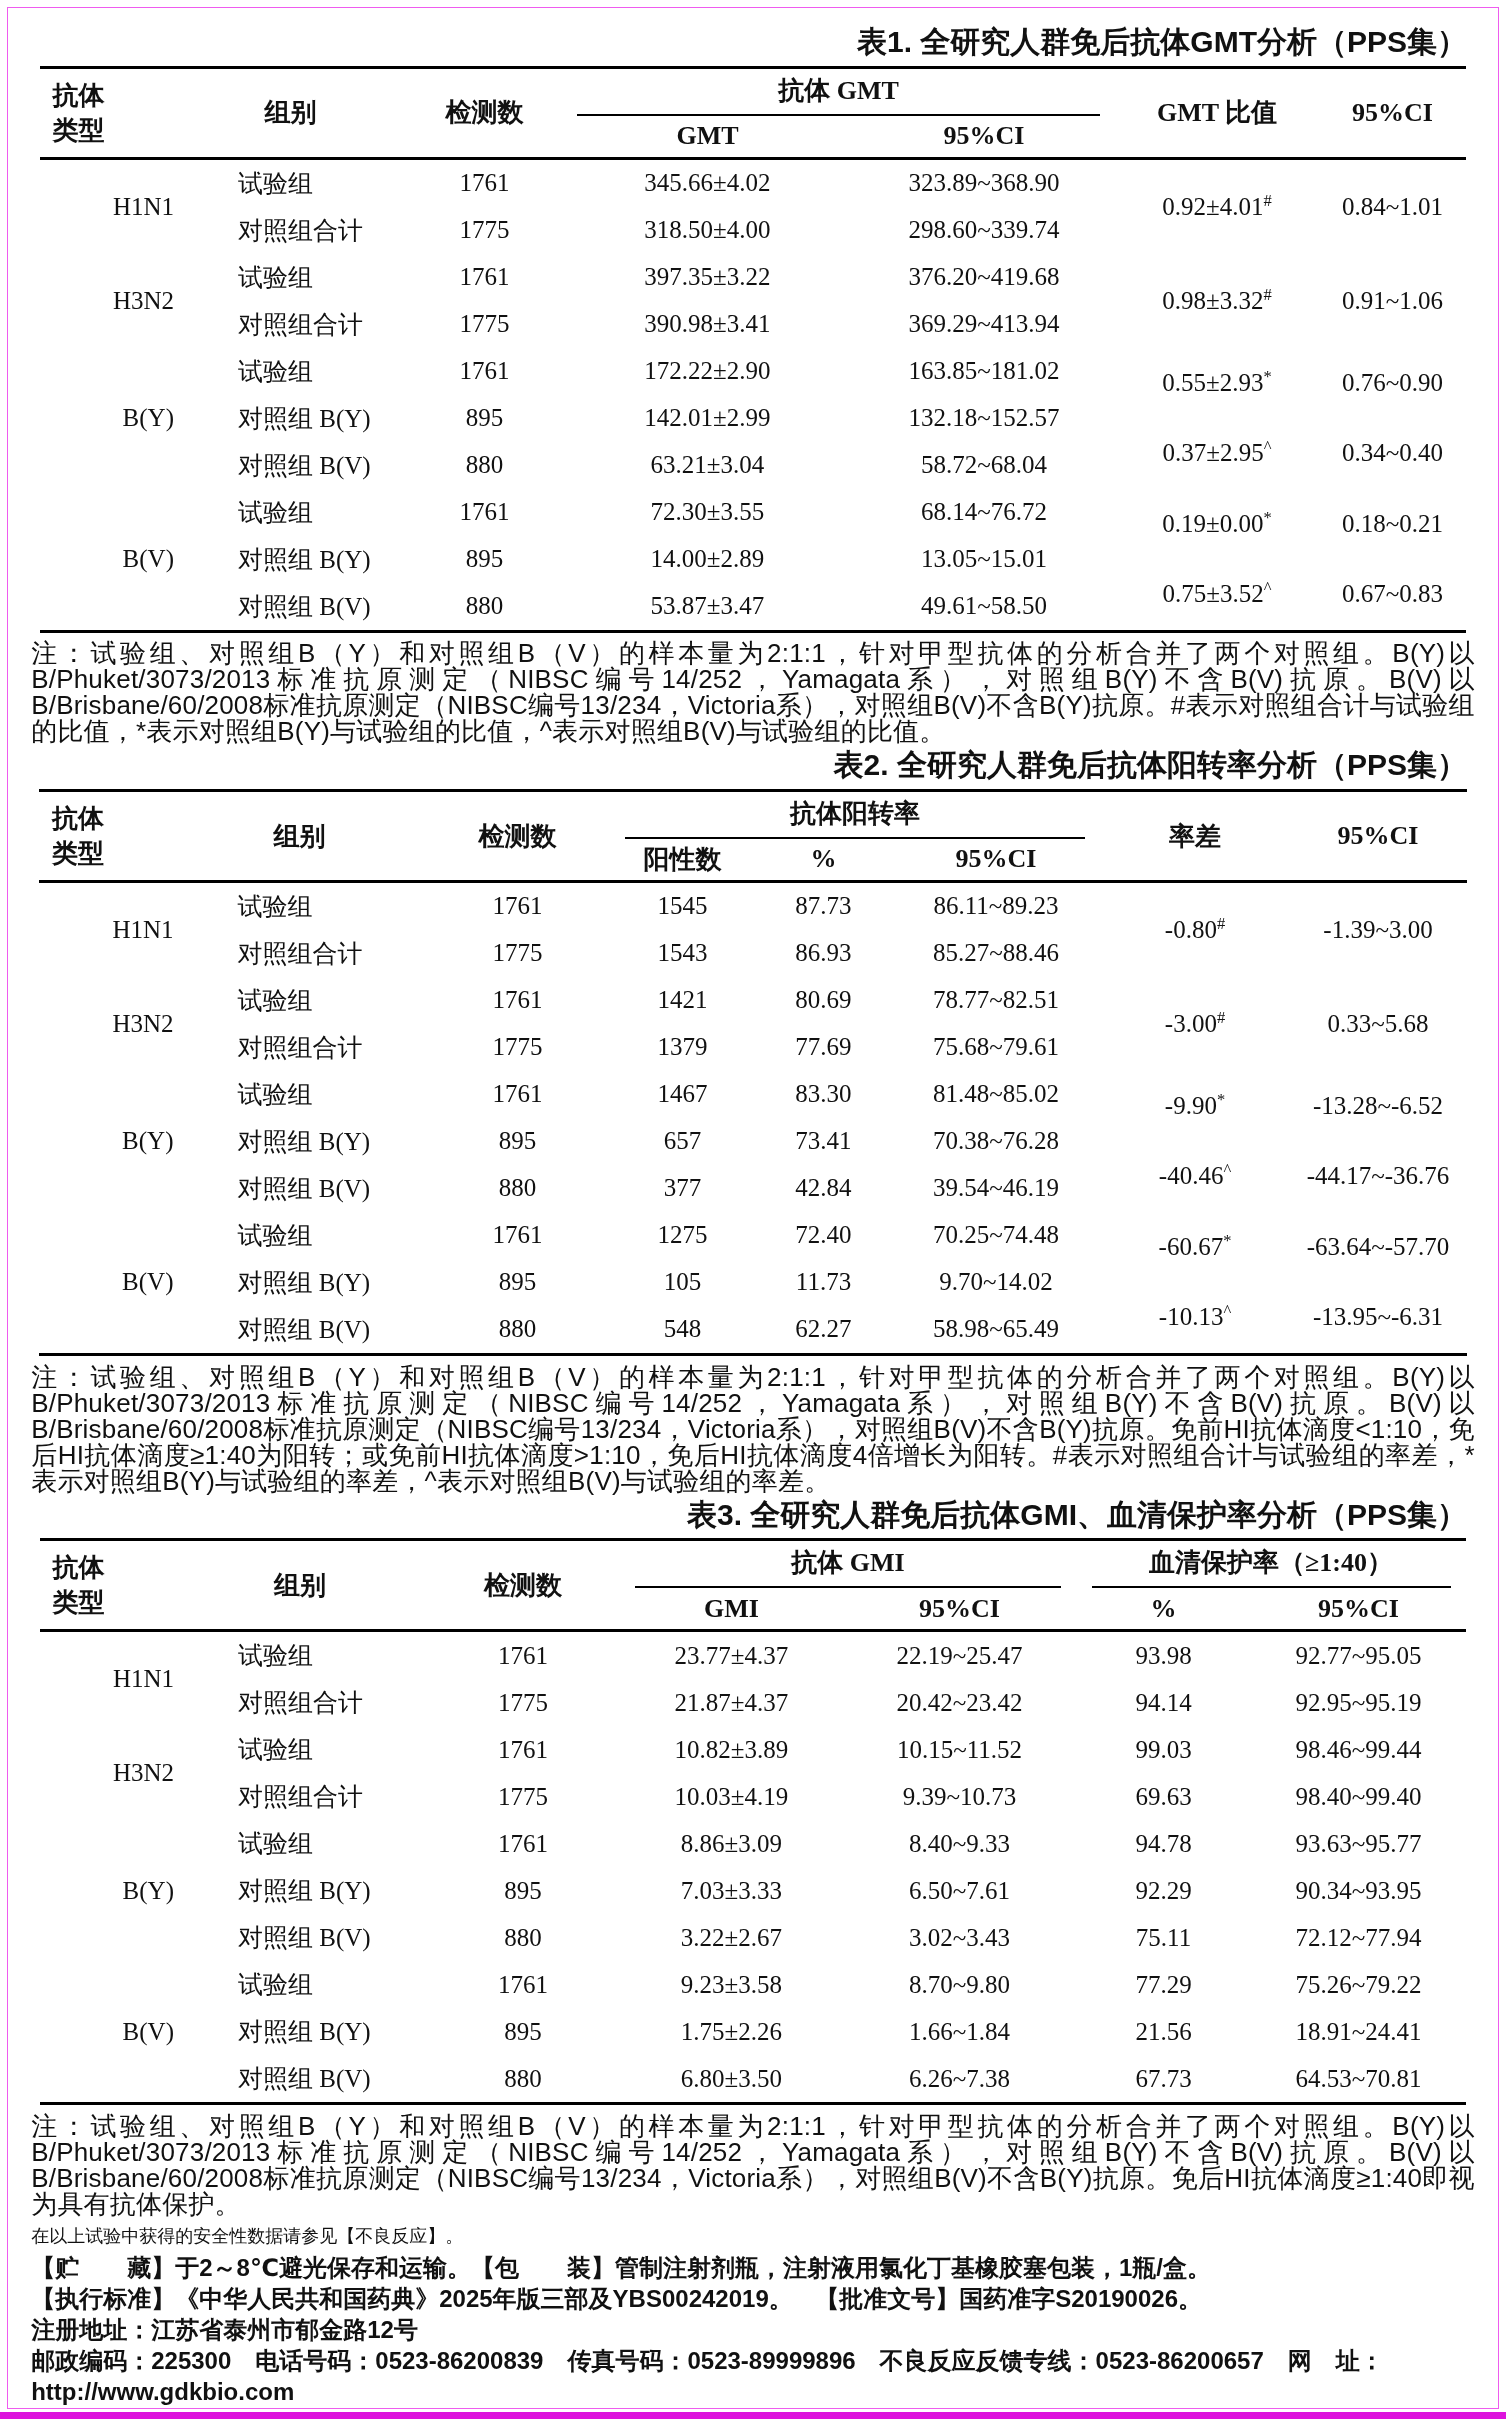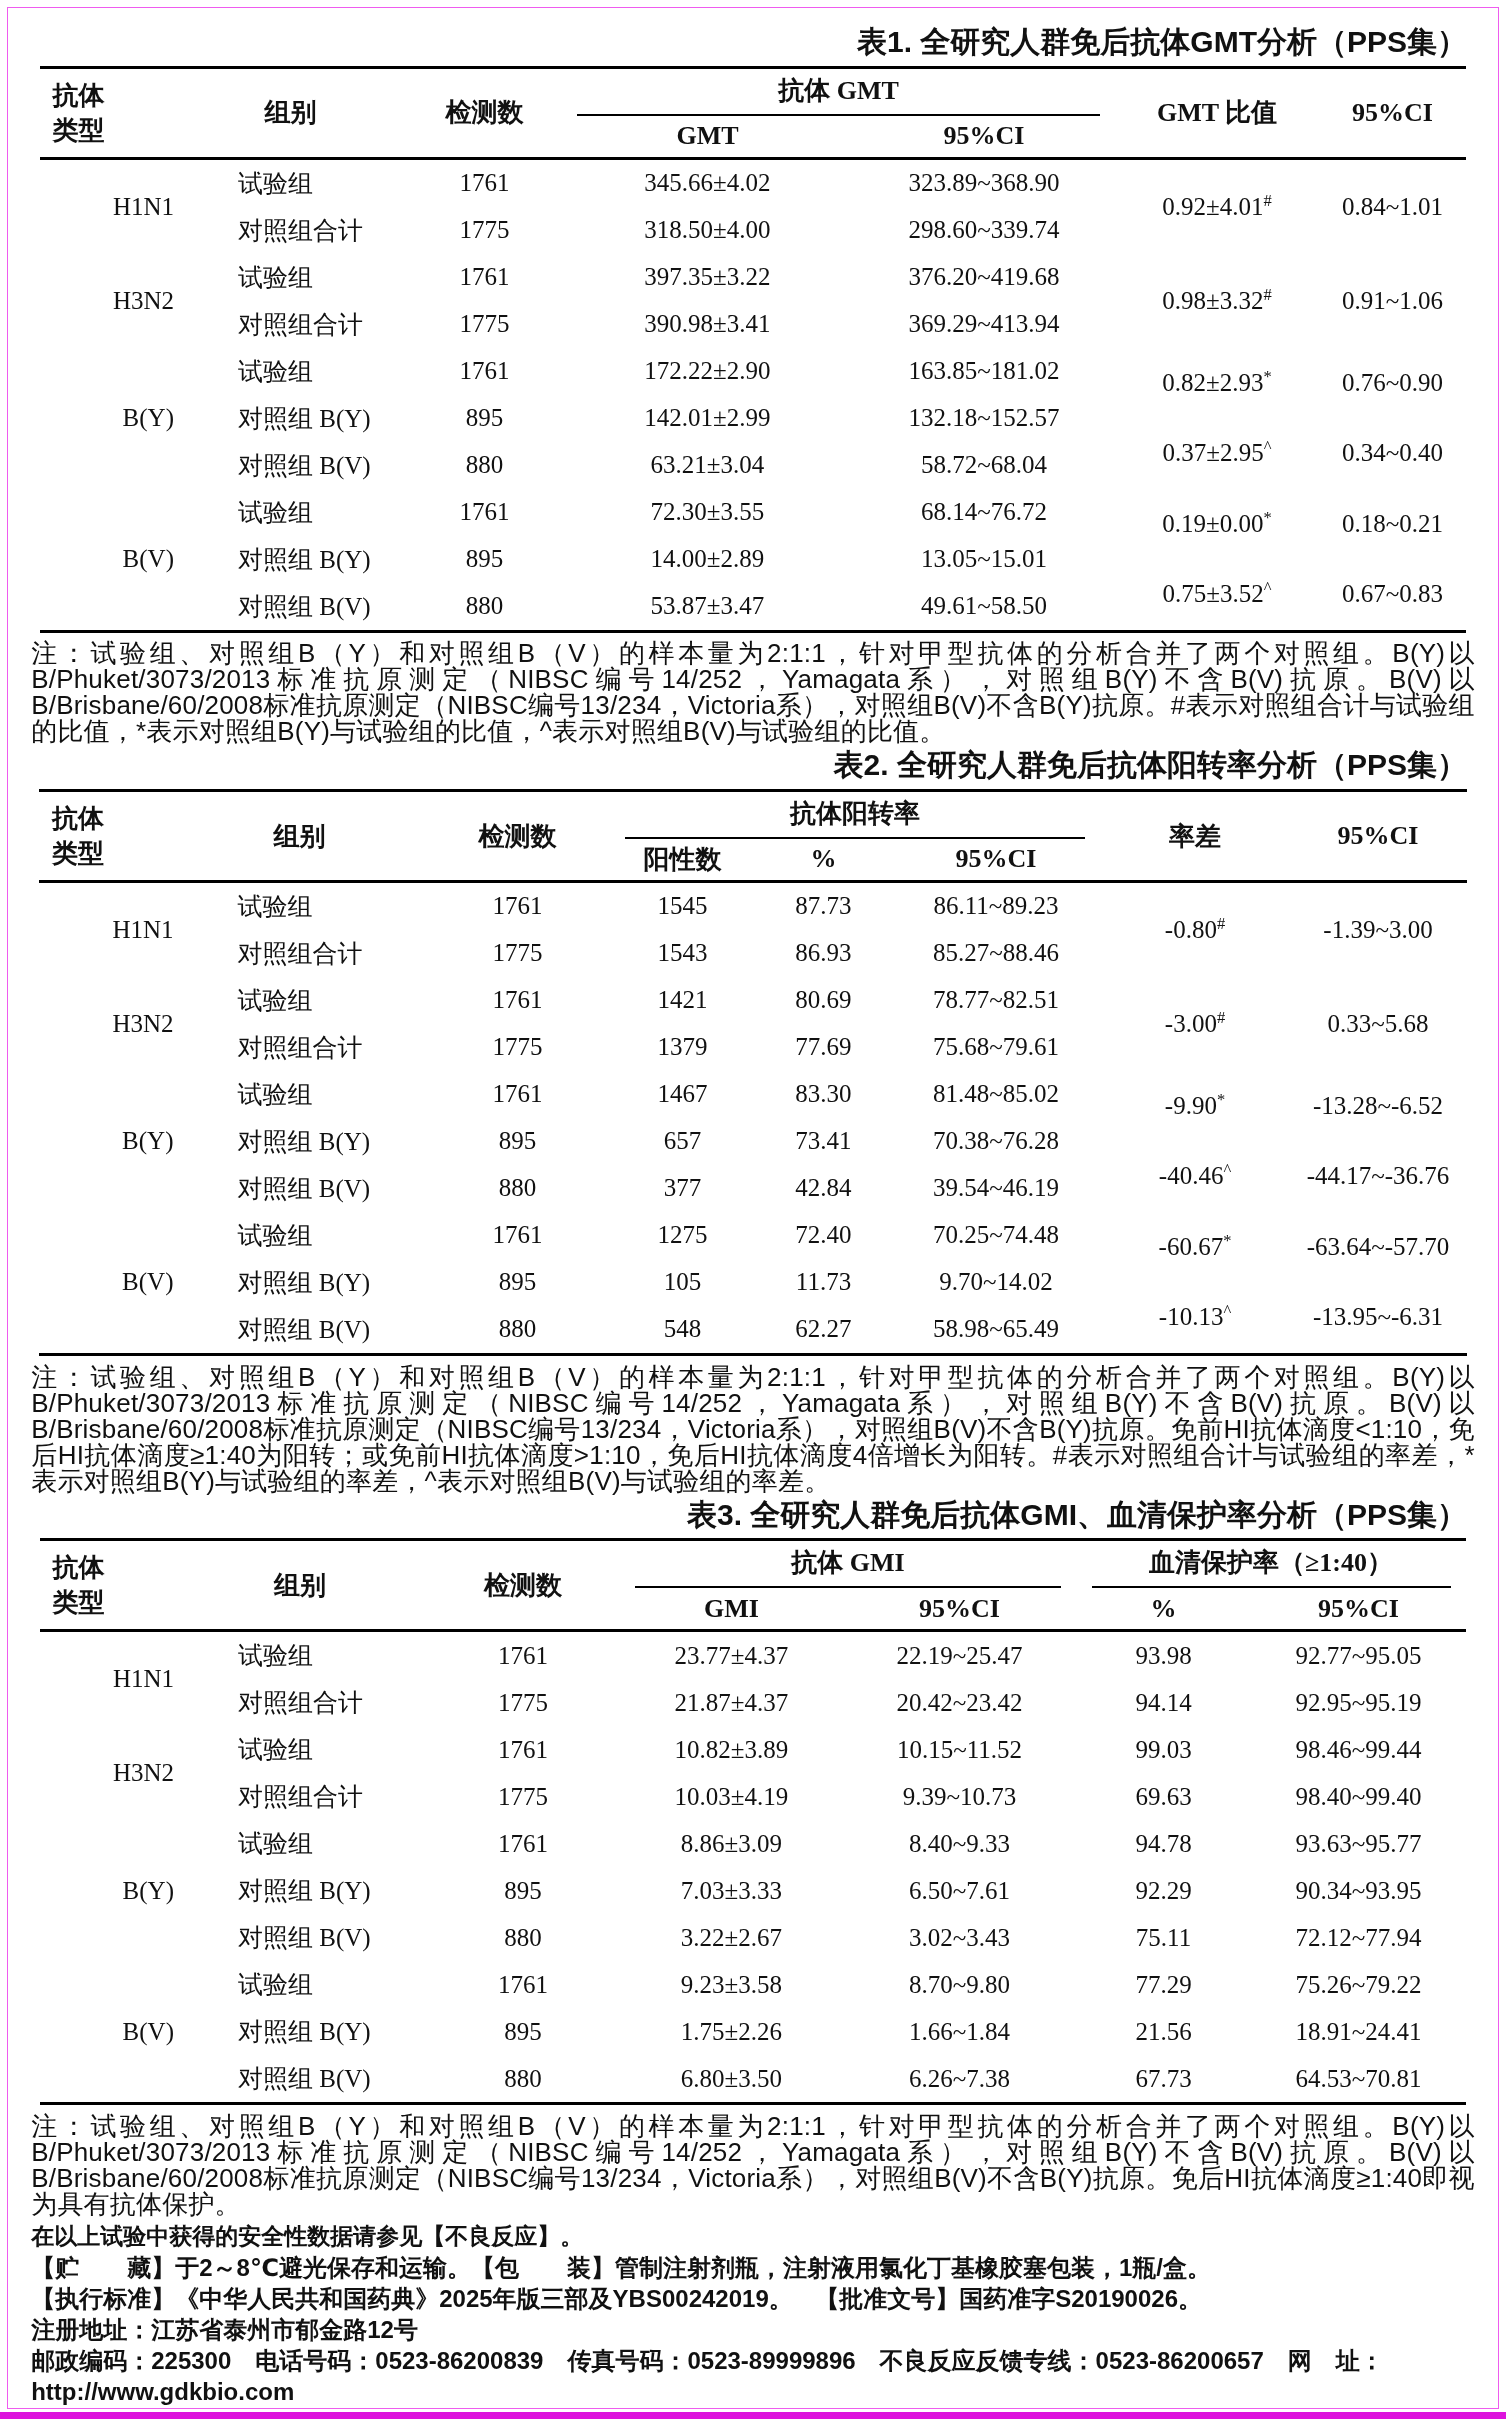--- a/index.html
+++ b/index.html
@@ -45,21 +45,21 @@
   .stack{display:flex;flex-direction:column;justify-content:space-around;align-items:center;}
   .stack.three{height:140px;}
   .sv sup{font-size:16.5px;line-height:0;vertical-align:super;}
 
   .note{
     font-size:26px;line-height:26px;text-align:justify;
     margin:7.8px -7.8px 3.9px -7.8px;letter-spacing:0.2px;
   }
   .footer{margin:1.9px -7.8px 0 -7.8px;}
   .f-line{font-size:24px;line-height:31px;font-weight:600;}
-  .f-line.plain{font-weight:700;font-size:23px;}
+  .f-line.plain{font-weight:400;font-size:18px;}
   .f-line.flexrow{display:flex;}
   .f-line.flexrow .w1{width:784px;flex:none;}
   .f-line.flexrow .w2{width:1114px;flex:none;}
 </style>
 </head>
 <body>
 
 <div class="page-border"></div>
 
 <div class="content">
@@ -142,21 +142,21 @@
           <td class="col-num">369.29~413.94</td>
         </tr>
         <tr>
           <td class="col-ab" rowspan="3">B(Y)</td>
           <td class="col-group">试验组</td>
           <td class="col-num">1761</td>
           <td class="col-num">172.22±2.90</td>
           <td class="col-num">163.85~181.02</td>
           <td rowspan="3" class="side">
             <div class="stack three">
-              <div class="sv"><span>0.82±2.93</span><sup>*</sup></div>
+              <div class="sv"><span>0.55±2.93</span><sup>*</sup></div>
               <div class="sv"><span>0.37±2.95</span><sup>^</sup></div>
             </div>
           </td>
           <td rowspan="3" class="side">
             <div class="stack three">
               <div>0.76~0.90</div>
               <div>0.34~0.40</div>
             </div>
           </td>
         </tr>

